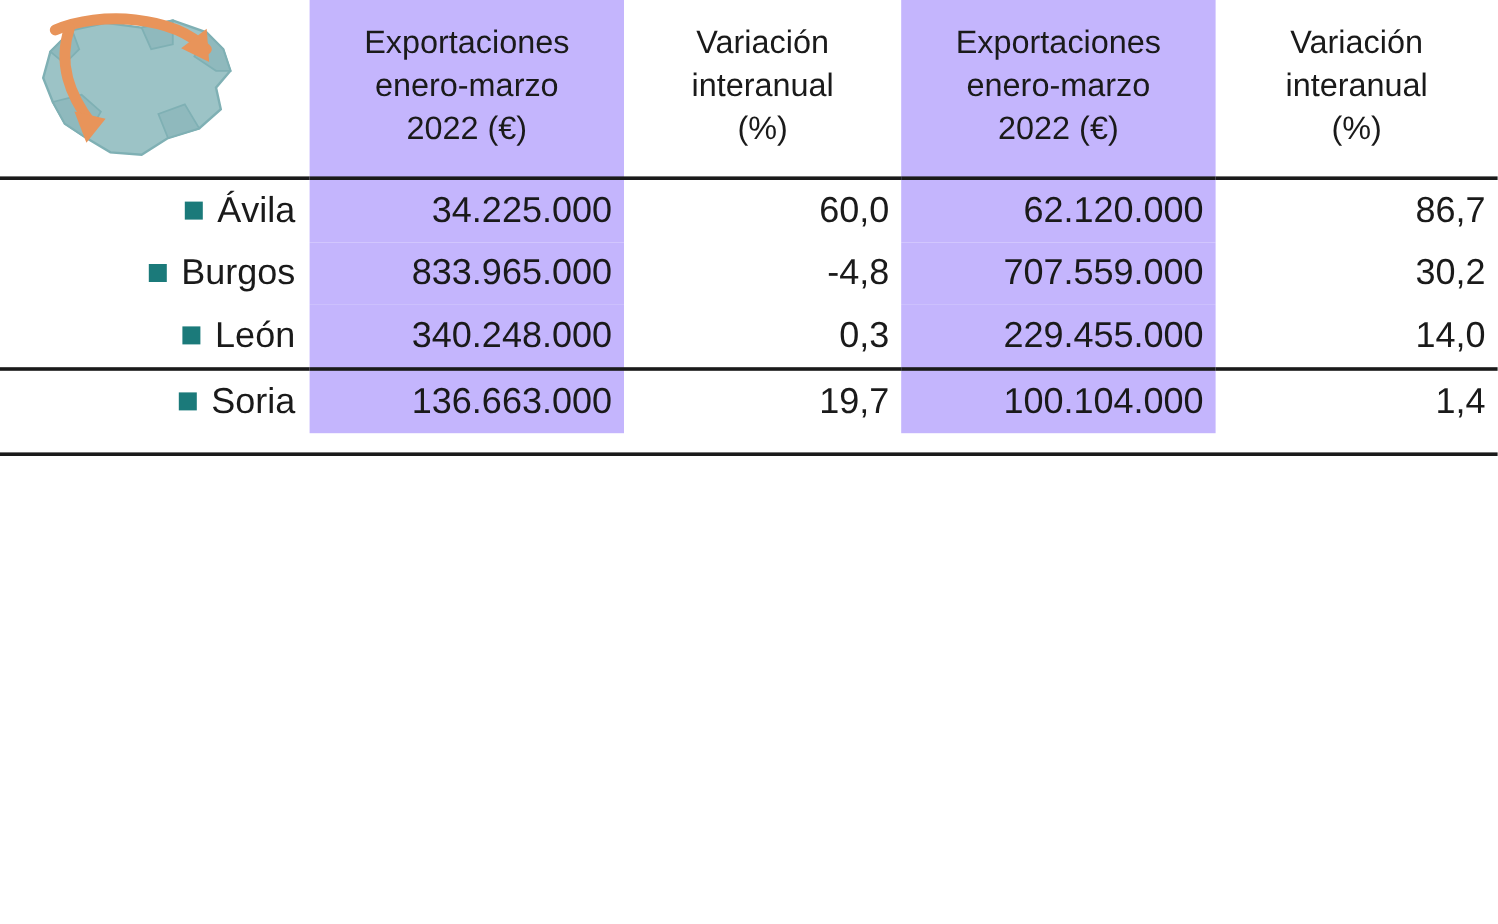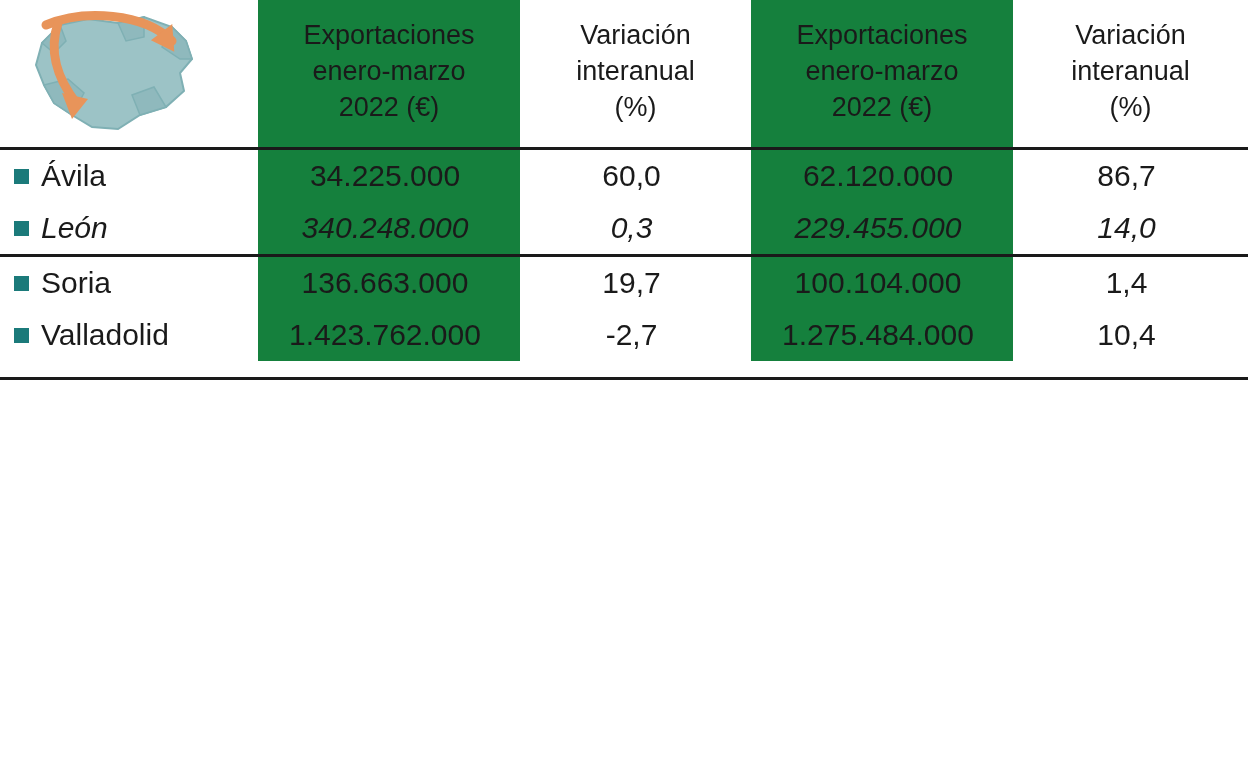--- a/index.html
+++ b/index.html
@@ -29,21 +29,21 @@
   }
 
   
   col.c-name { width: 258px; }
   col.c-exp  { width: 262px; }
   col.c-var1 { width: 231px; }
   col.c-imp  { width: 262px; }
   col.c-var2 { width: 235px; }
 
   
-  .shaded { background: #15803d; }
+  .shaded { background: #c4b5fd; }
 
   thead th {
     font-weight: normal;
     font-size: 27px;
     line-height: 36px;
     color: #1a1a1a;
     vertical-align: middle;
     text-align: center;
     padding: 10px 10px 14px 10px;
     border-bottom: 3px solid #1a1a1a;
@@ -65,31 +65,30 @@
   .map-illo svg { display: block; }
 
   tbody td {
     font-size: 30px;
     line-height: 34px;
     padding: 9px 12px;
     vertical-align: middle;
     color: #1a1a1a;
   }
   tbody td.name {
-    text-align: left;
+    text-align: right;
     padding-left: 14px;
     white-space: nowrap;
   }
   tbody td.num {
-    text-align: center;
-    padding-right: 20px;
+    text-align: right;
+    padding-right: 10px;
   }
   tbody tr.group-end td {
     border-bottom: 3px solid #1a1a1a;
-    font-style: italic;
   }
 
   .bullet {
     display: inline-block;
     width: 15px;
     height: 15px;
     background: #1b7a7a;
     margin-right: 12px;
     vertical-align: 2px;
   }
@@ -167,40 +166,40 @@
     </thead>
 
     <tbody>
       <tr>
         <td class="name"><span class="bullet"></span><span>Ávila</span></td>
         <td class="num shaded">34.225.000</td>
         <td class="num">60,0</td>
         <td class="num shaded">62.120.000</td>
         <td class="num">86,7</td>
       </tr>
+      <tr>
+        <td class="name"><span class="bullet"></span><span>Burgos</span></td>
+        <td class="num shaded">833.965.000</td>
+        <td class="num">-4,8</td>
+        <td class="num shaded">707.559.000</td>
+        <td class="num">30,2</td>
+      </tr>
       <tr class="group-end">
         <td class="name"><span class="bullet"></span><span>León</span></td>
         <td class="num shaded">340.248.000</td>
         <td class="num">0,3</td>
         <td class="num shaded">229.455.000</td>
         <td class="num">14,0</td>
       </tr>
       <tr>
         <td class="name"><span class="bullet"></span><span>Soria</span></td>
         <td class="num shaded">136.663.000</td>
         <td class="num">19,7</td>
         <td class="num shaded">100.104.000</td>
         <td class="num">1,4</td>
       </tr>
-      <tr>
-        <td class="name"><span class="bullet"></span><span>Valladolid</span></td>
-        <td class="num shaded">1.423.762.000</td>
-        <td class="num">-2,7</td>
-        <td class="num shaded">1.275.484.000</td>
-        <td class="num">10,4</td>
-      </tr>
 
     </tbody>
   </table>
 
   <div class="footer-rule"></div>
 
 </div>
 
 </body></html>

